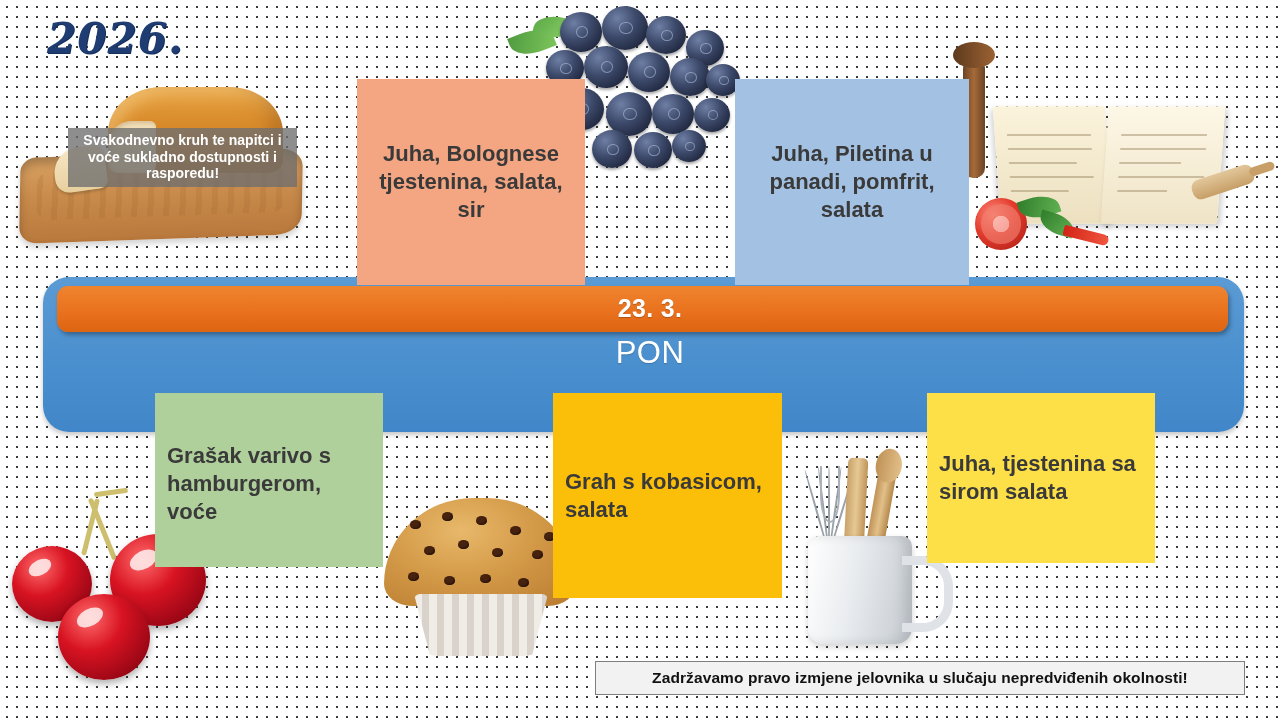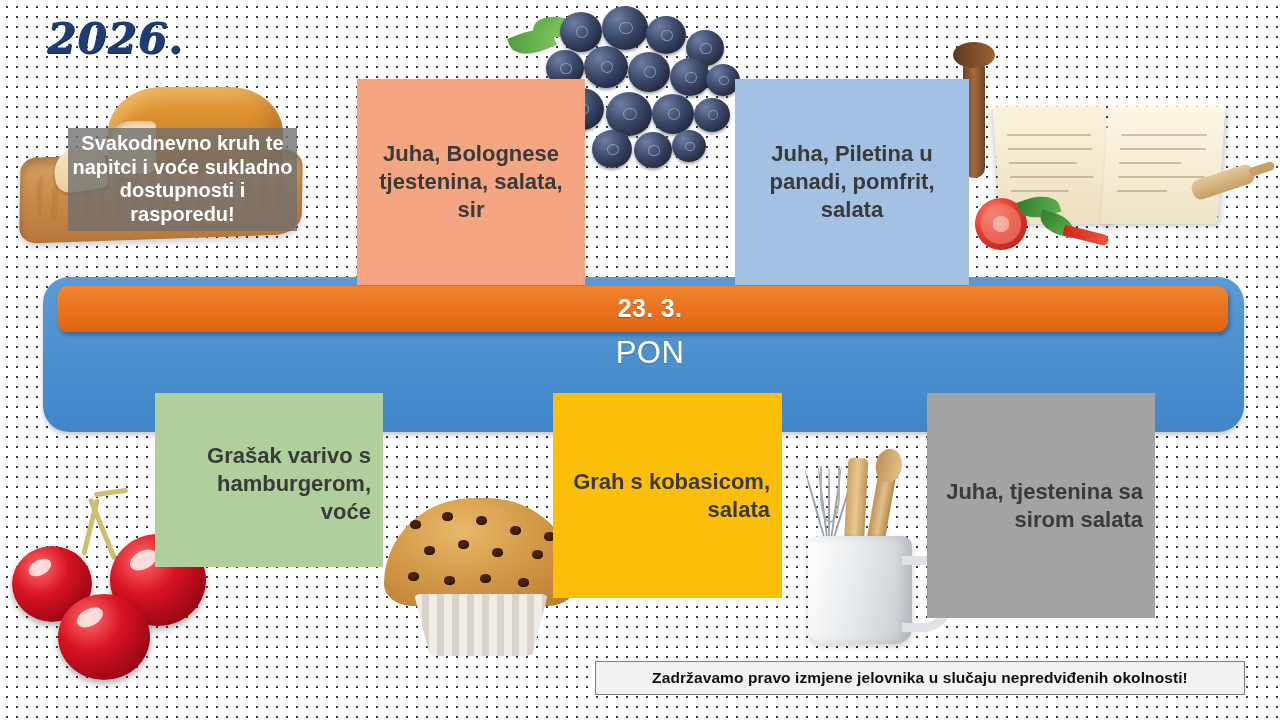--- a/index.html
+++ b/index.html
@@ -155,21 +155,21 @@
   #tomato:after{content:"";position:absolute;left:12%;top:12%;width:76%;height:76%;
     border-radius:50%;background:radial-gradient(circle,#ffd9d2 0 28%,#f07e6e 30% 100%);opacity:.65;}
   .basil{position:absolute;background:linear-gradient(120deg,#2f7d2a,#62b154);border-radius:0 70% 0 70%;}
   .chili{position:absolute;width:46px;height:11px;border-radius:6px 14px 14px 6px;
     background:linear-gradient(90deg,#d32417,#f0563f);transform:rotate(14deg);}
 
   
   #notice-box{
     left:68px;top:128px;width:221px;
     background:rgba(110,110,110,.78);
-    color:#ffffff;font-size:20px;font-weight:bold;line-height:1.18;
+    color:#ffffff;font-size:14px;font-weight:bold;line-height:1.18;
     text-align:center;padding:4px 4px 5px;
     z-index:20;
   }
 
   
   .topcard{
     position:absolute;z-index:10;
     display:flex;align-items:center;justify-content:center;
     text-align:center;font-weight:bold;color:#3a3a3a;
     font-size:22px;line-height:1.26;padding:0 12px;
@@ -206,27 +206,27 @@
   .day-name{
     margin-top:3px;color:#ffffff;font-size:31px;font-weight:normal;
     letter-spacing:.5px;
     text-shadow:0 1px 1px rgba(0,0,0,.18);
   }
 
   
   .botcard{
     position:absolute;z-index:10;
     display:flex;align-items:center;justify-content:center;
-    text-align:right;font-weight:bold;color:#3a3a3a;
+    text-align:left;font-weight:bold;color:#3a3a3a;
     font-size:22px;line-height:1.26;padding:0 12px;
     box-sizing:border-box;
   }
   #card-mon-bot{left:155px;top:393px;width:228px;height:174px;background:#AFCF9B;}
   #card-wed-bot{left:553px;top:393px;width:229px;height:205px;background:#FCBF09;}
-  #card-fri-bot{left:927px;top:393px;width:228px;height:225px;background:#a3a3a3;}
+  #card-fri-bot{left:927px;top:393px;width:228px;height:170px;background:#fde047;}
   #card-mon-bot .txt{transform:translateY(4px);}
 
   
   #footer-note{
     position:absolute;left:595px;top:661px;width:650px;height:34px;
     background:#F2F2F2;border:1px solid #7f7f7f;
     display:flex;align-items:center;justify-content:center;
     font-size:15.5px;font-weight:bold;color:#111;
     letter-spacing:.1px;
     z-index:25;box-sizing:border-box;

